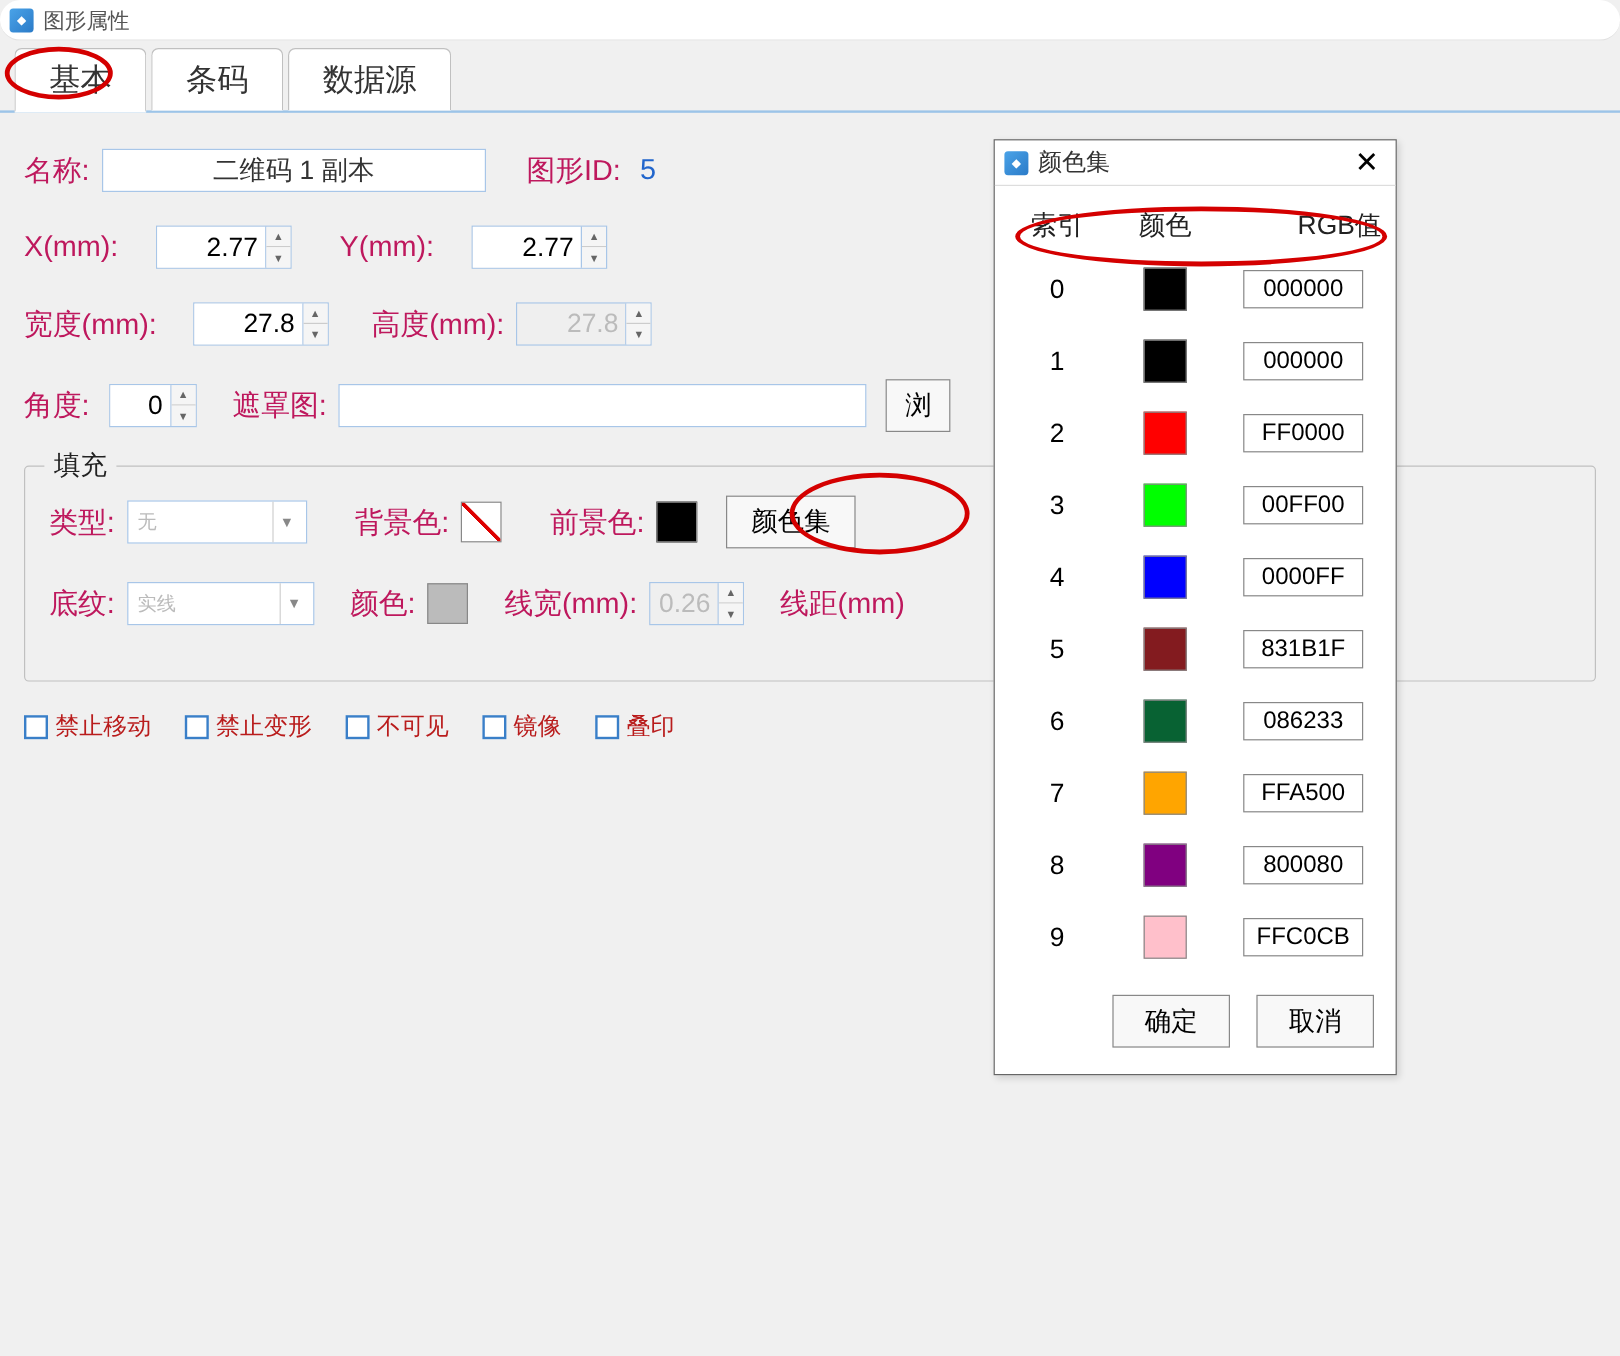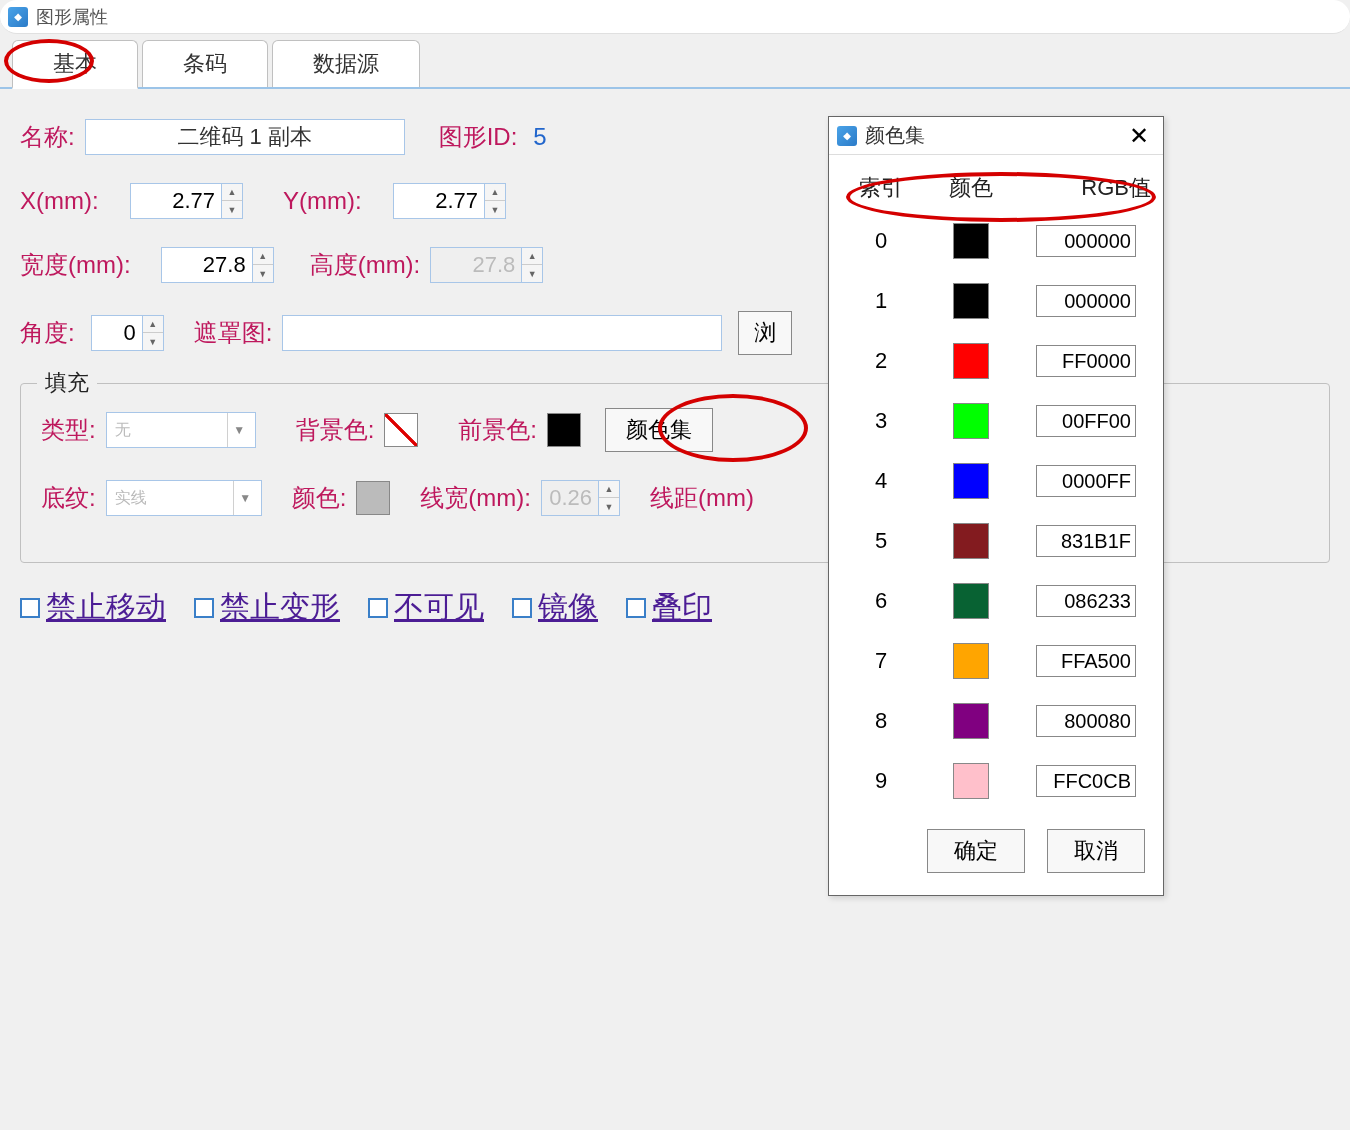--- a/index.html
+++ b/index.html
@@ -5,21 +5,21 @@
 * { box-sizing: border-box; margin: 0; padding: 0; font-family: "Microsoft YaHei", sans-serif; }
 body { background: #f0f0f0; width: 1350px; height: 1130px; position: relative; overflow: hidden; }
 
 .main-window { position: absolute; top: 0; left: 0; width: 1350px; height: 1130px; background: #f0f0f0; }
 .title-bar { height: 34px; display: flex; align-items: center; padding: 0 8px; background: #fff; border-bottom: 1px solid #e0e0e0; border-radius: 17px; }
 .app-icon { width: 20px; height: 20px; background: linear-gradient(135deg,#4aa3e8,#2b7bc8); border-radius: 3px; margin-right: 8px; display: flex; align-items: center; justify-content: center; }
 .app-icon::before { content: "◆"; color: #fff; font-size: 10px; }
 .title-text { font-size: 18px; color: #555; }
 
 .tabs { display: flex; padding-left: 12px; border-bottom: 2px solid #9cc4e8; background: #f0f0f0; margin-top: 6px; position: relative; }
-.tab { padding: 8px 40px; font-size: 22px; color: #333; border: 1px solid #c0c0c0; border-bottom: none; background: #fff; margin-right: 4px; border-radius: 6px 6px 0 0; cursor: pointer; }
+.tab { padding: 8px 28px; font-size: 26px; color: #333; border: 1px solid #c0c0c0; border-bottom: none; background: #fff; margin-right: 4px; border-radius: 6px 6px 0 0; cursor: pointer; }
 .tab.active { background: #fff; border-bottom: 2px solid #fff; margin-bottom: -2px; }
 
 .panel { padding: 30px 20px; }
 .row { display: flex; align-items: center; margin-bottom: 28px; }
 .label { font-size: 24px; color: #be185d; margin-right: 10px; }
 .input { border: 1px solid #a8c6e8; background: #fff; height: 36px; padding: 0 8px; font-size: 22px; color: #333; }
 .input.wide { width: 320px; text-align: center; }
 .spinner { display: inline-flex; border: 1px solid #a8c6e8; height: 36px; }
 .spinner input { border: none; outline: none; text-align: right; padding: 0 6px; font-size: 22px; width: 90px; }
 .spinner .sp-btns { display: flex; flex-direction: column; border-left: 1px solid #a8c6e8; }
@@ -36,21 +36,21 @@
 
 .swatch { width: 34px; height: 34px; border: 1px solid #888; display: inline-block; vertical-align: middle; }
 .swatch.none { background: #fff; position: relative; }
 .swatch.none::before { content: ""; position: absolute; inset: 0; background: linear-gradient(to top right, transparent 46%, #d00 47%, #d00 53%, transparent 54%); }
 .swatch.black { background: #000; }
 .swatch.grey { background: #bbb; }
 
 .btn { border: 1px solid #888; background: #f8f8f8; padding: 6px 20px; font-size: 22px; cursor: pointer; }
 
 .checkbox-row { display: flex; gap: 28px; align-items: center; margin-top: 10px; }
-.checkbox { display: inline-flex; align-items: center; gap: 6px; font-size: 30px; color: #4c1d95; cursor: pointer; text-decoration: underline; }
+.checkbox { display: inline-flex; align-items: center; gap: 6px; font-size: 20px; color: #b91c1c; cursor: pointer; }
 .checkbox .box { width: 20px; height: 20px; border: 2px solid #3a7fc8; background: #fff; }
 
 .red-circle { position: absolute; border: 4px solid #d40000; border-radius: 50%; pointer-events: none; }
 .c1 { top: 39px; left: 4px; width: 90px; height: 44px; }
 .c2 { top: 394px; left: 658px; width: 150px; height: 68px; }
 .c3 { top: 172px; left: 846px; width: 310px; height: 50px; }
 
 .popup { position: absolute; top: 116px; left: 828px; width: 336px; background: #fff; border: 1px solid #666; box-shadow: 2px 2px 6px rgba(0,0,0,0.15); }
 .popup-title { height: 38px; display: flex; align-items: center; padding: 0 8px; border-bottom: 1px solid #ddd; }
 .popup-title .app-icon { margin-right: 8px; }
@@ -59,21 +59,21 @@
 .popup-header { display: flex; padding: 18px 12px 8px 12px; font-size: 22px; color: #222; }
 .popup-header div:nth-child(1){ width: 80px; text-align: center; }
 .popup-header div:nth-child(2){ width: 100px; text-align: center; }
 .popup-header div:nth-child(3){ flex: 1; text-align: right; }
 .color-rows { padding: 0 12px; }
 .color-row { display: flex; align-items: center; height: 60px; }
 .color-row .idx { width: 80px; text-align: center; font-size: 22px; }
 .color-row .sw { width: 36px; height: 36px; border: 1px solid #888; margin: 0 auto; }
 .color-row .swwrap { width: 100px; display: flex; justify-content: center; }
 .color-row .rgb { flex: 1; display: flex; justify-content: center; }
-.color-row .rgb input { width: 100px; height: 32px; border: 1px solid #888; font-size: 20px; text-align: right; padding: 0 4px; }
+.color-row .rgb input { width: 100px; height: 32px; border: 1px solid #888; font-size: 20px; text-align: center; padding: 0 4px; }
 .popup-footer { display: flex; justify-content: flex-end; gap: 22px; padding: 18px 18px 22px 18px; }
 .popup-footer .btn { padding: 6px 26px; }
 
 .disabled-text { color: #bbb !important; }
 </style>
 </head>
 <body>
 
 <div class="main-window">
   <div class="title-bar">

